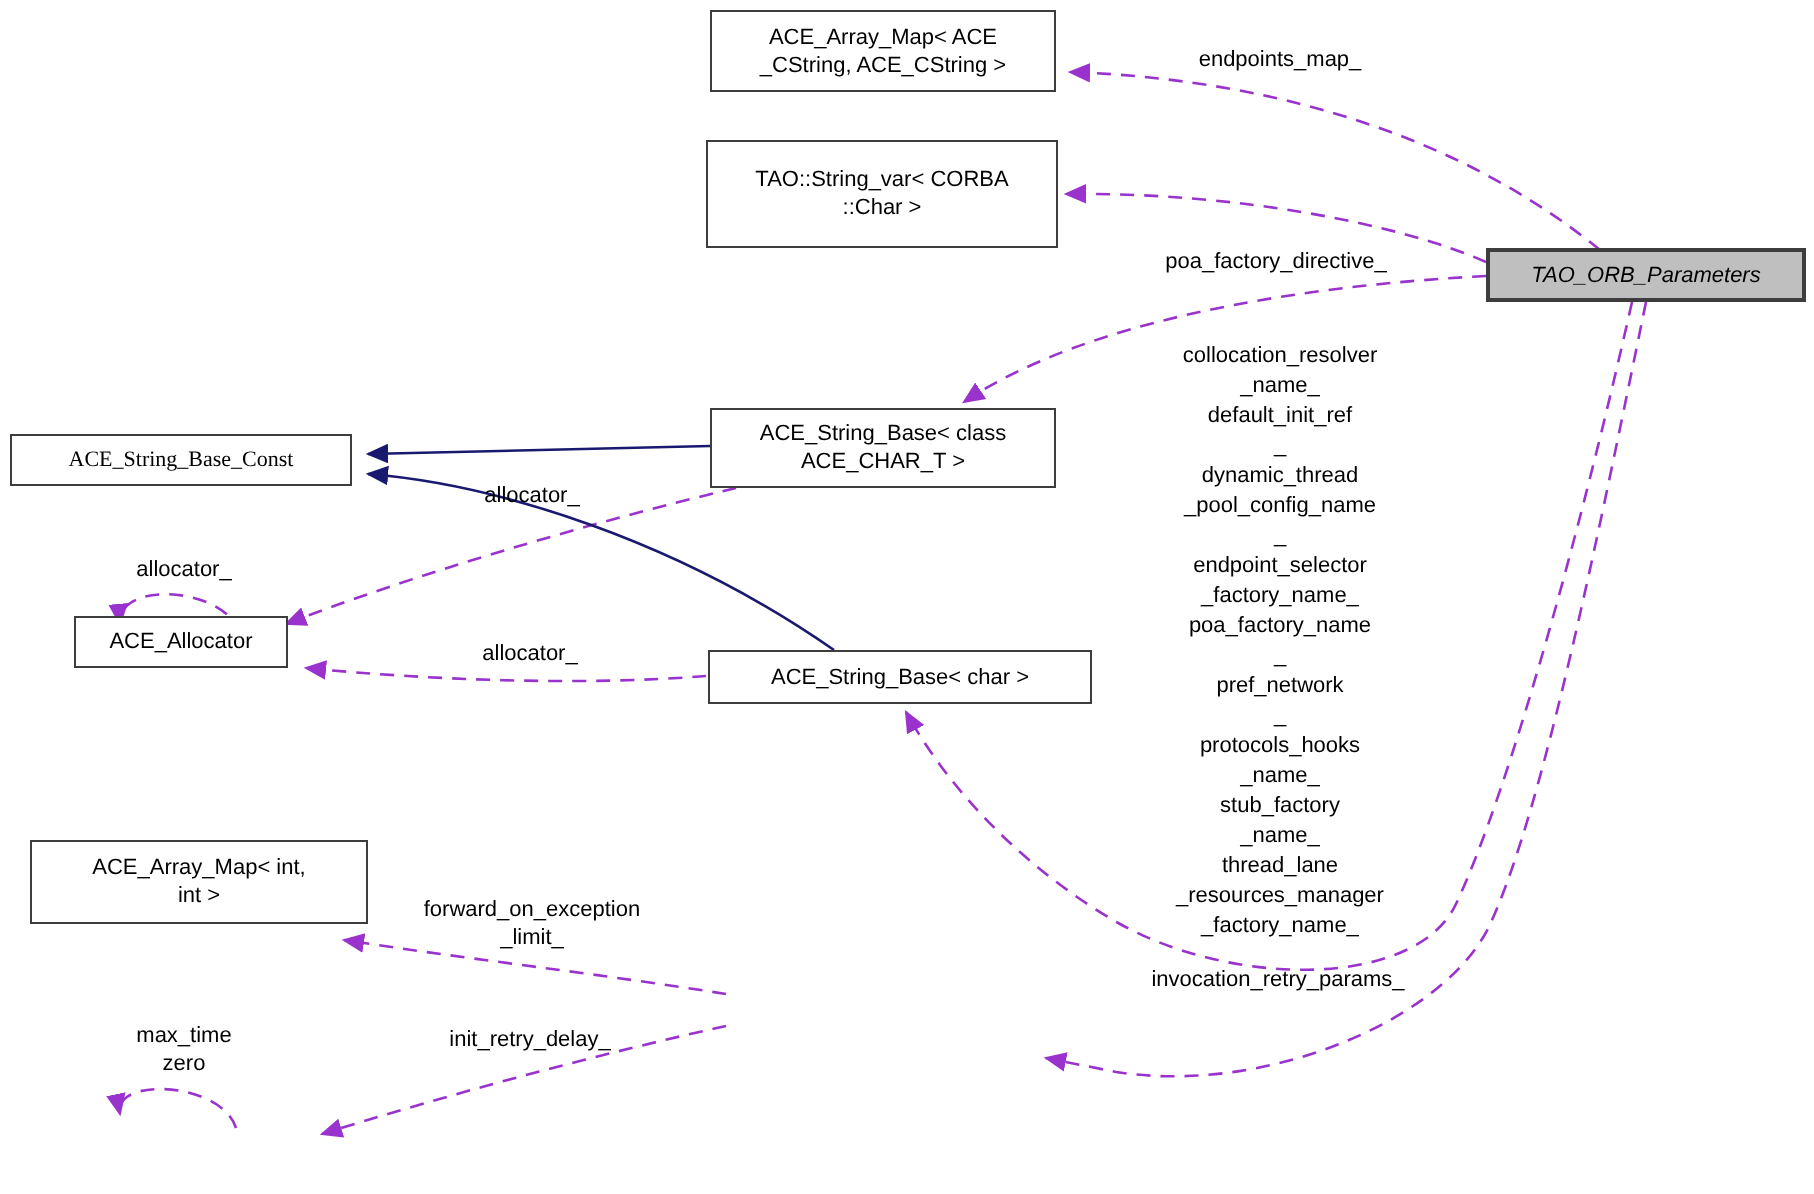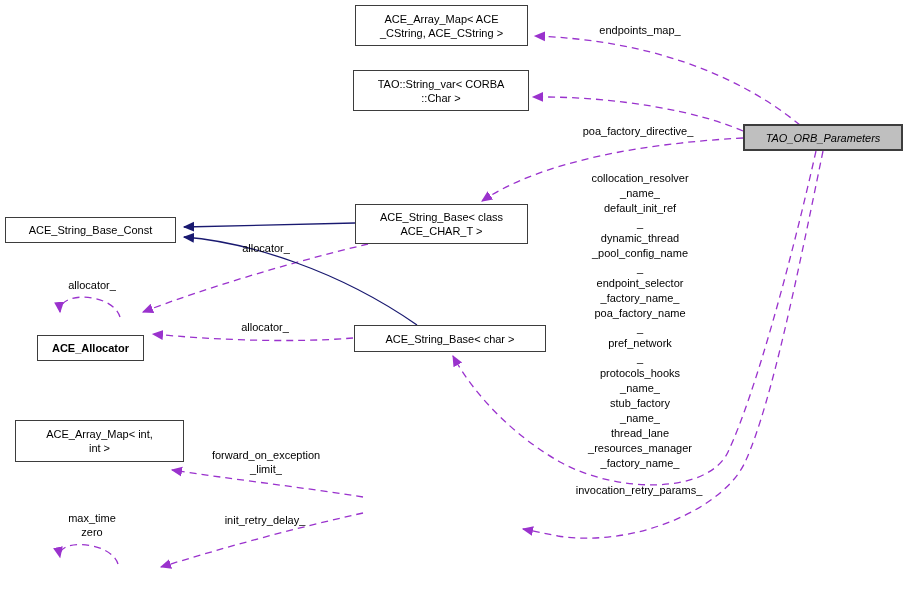--- a/index.html
+++ b/index.html
@@ -59,27 +59,27 @@
     <path class="dashed" d="M 368,244 C 292,262 202,289 143,312" marker-end="url(#arrow-p)"></path>
     <path class="dashed" d="M 353,338 C 292,343 214,340 153,334" marker-end="url(#arrow-p)"></path>
     <path class="dashed" d="M 118,564 C 111,541 56,538 60,557" marker-end="url(#arrow-p)"></path>
 
     <path class="solid" d="M 355,223 L 184,227" marker-end="url(#arrow-b)"></path>
     <path class="solid" d="M 417,325 C 338,270 248,242 184,237" marker-end="url(#arrow-b)"></path>
   </svg>
 
   <div class="node" style="left:355px;top:5px;width:173px;height:41px;">ACE_Array_Map&lt; ACE
 _CString, ACE_CString &gt;</div>
-  <div class="node" style="left:353px;top:70px;width:176px;height:41px;">TAO::String_var&lt; CORBA
+  <div class="node" style="left:353px;top:70px;width:176px;height:54px;">TAO::String_var&lt; CORBA
 ::Char &gt;</div>
   <div class="node current" style="left:743px;top:124px;width:160px;height:27px;font-style:italic;">TAO_ORB_Parameters</div>
   <div class="node" style="left:355px;top:204px;width:173px;height:40px;">ACE_String_Base&lt; class
 ACE_CHAR_T &gt;</div>
-  <div class="node" style="left:5px;top:217px;width:171px;height:26px;">ACE_String_Base_Const</div>
-  <div class="node" style="left:37px;top:335px;width:107px;height:26px;font-weight:bold;">ACE_Allocator</div>
+  <div class="node" style="left:5px;top:217px;width:171px;height:26px;font-family:Liberation Serif, serif;">ACE_String_Base_Const</div>
+  <div class="node" style="left:37px;top:308px;width:107px;height:26px;">ACE_Allocator</div>
   <div class="node" style="left:354px;top:325px;width:192px;height:27px;">ACE_String_Base&lt; char &gt;</div>
   <div class="node" style="left:15px;top:420px;width:169px;height:42px;">ACE_Array_Map&lt; int,
 int &gt;</div>
 
   <div class="elabel" style="left:570px;top:24px;width:140px;">endpoints_map_</div>
   <div class="elabel" style="left:565px;top:125px;width:146px;">poa_factory_directive_</div>
   <div class="elabel members" style="left:552px;top:171px;width:176px;">collocation_resolver
 _name_
 default_init_ref
 _

